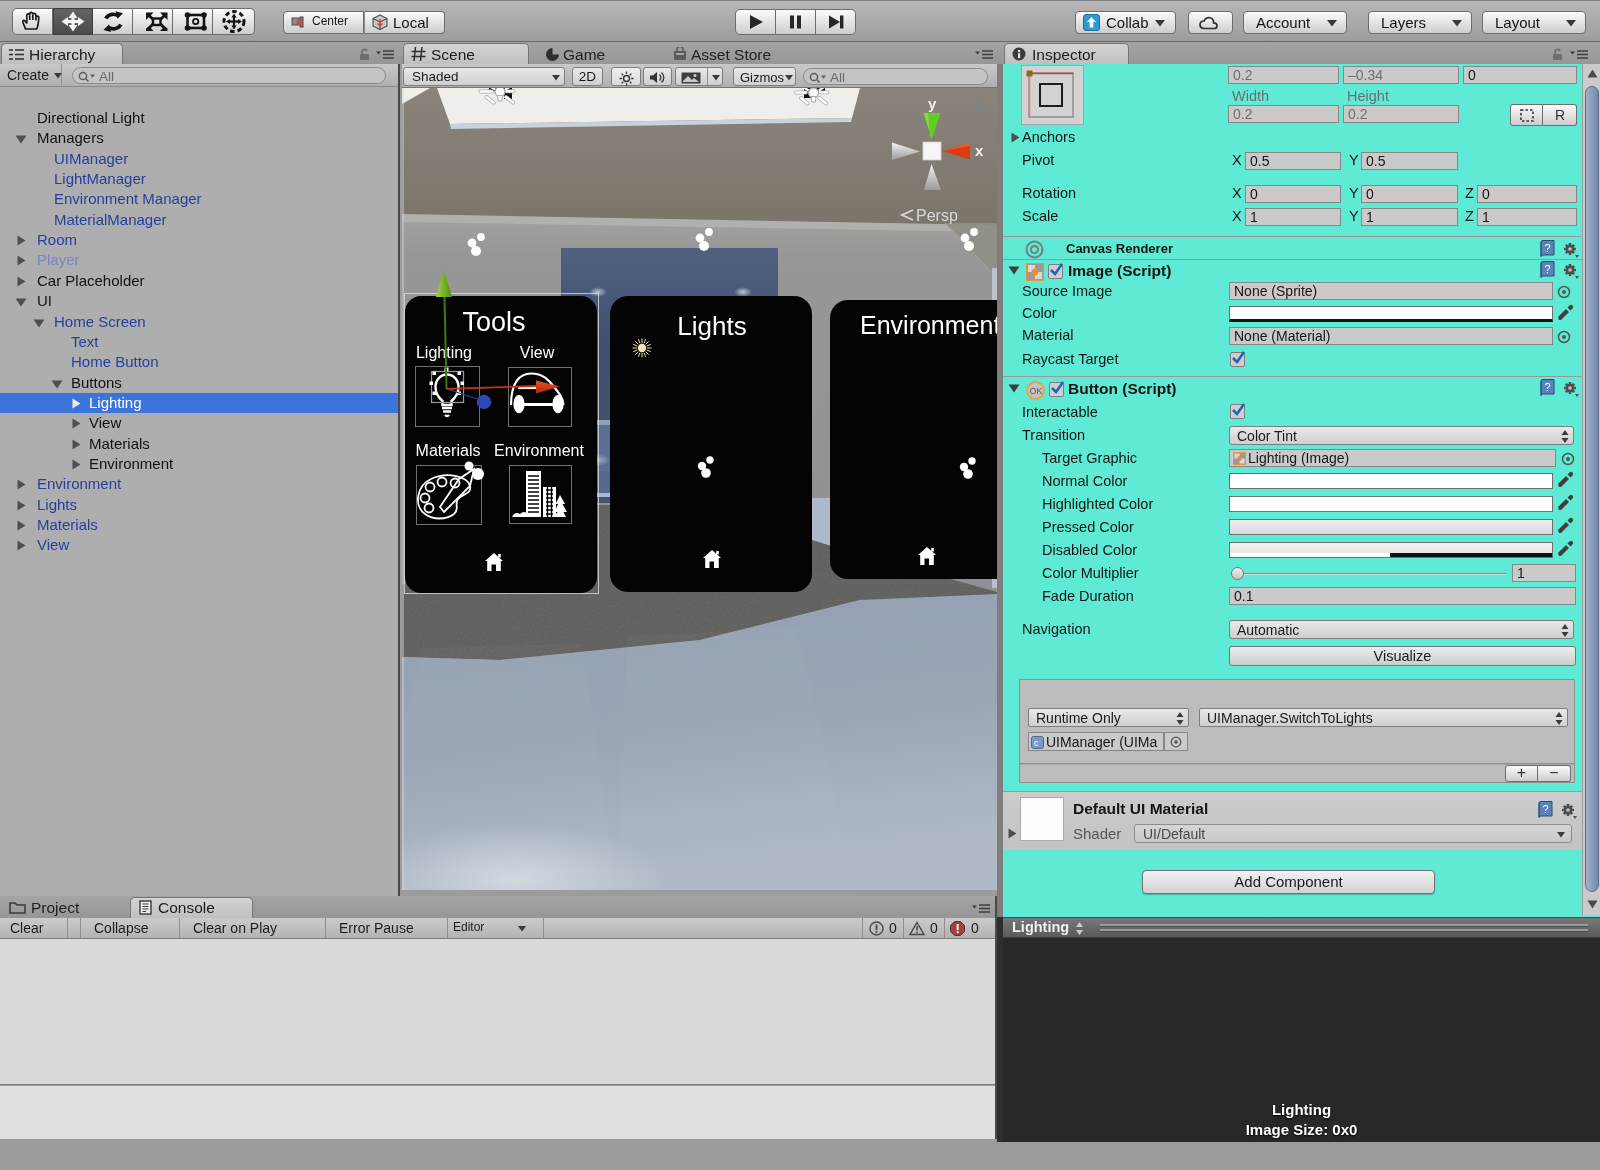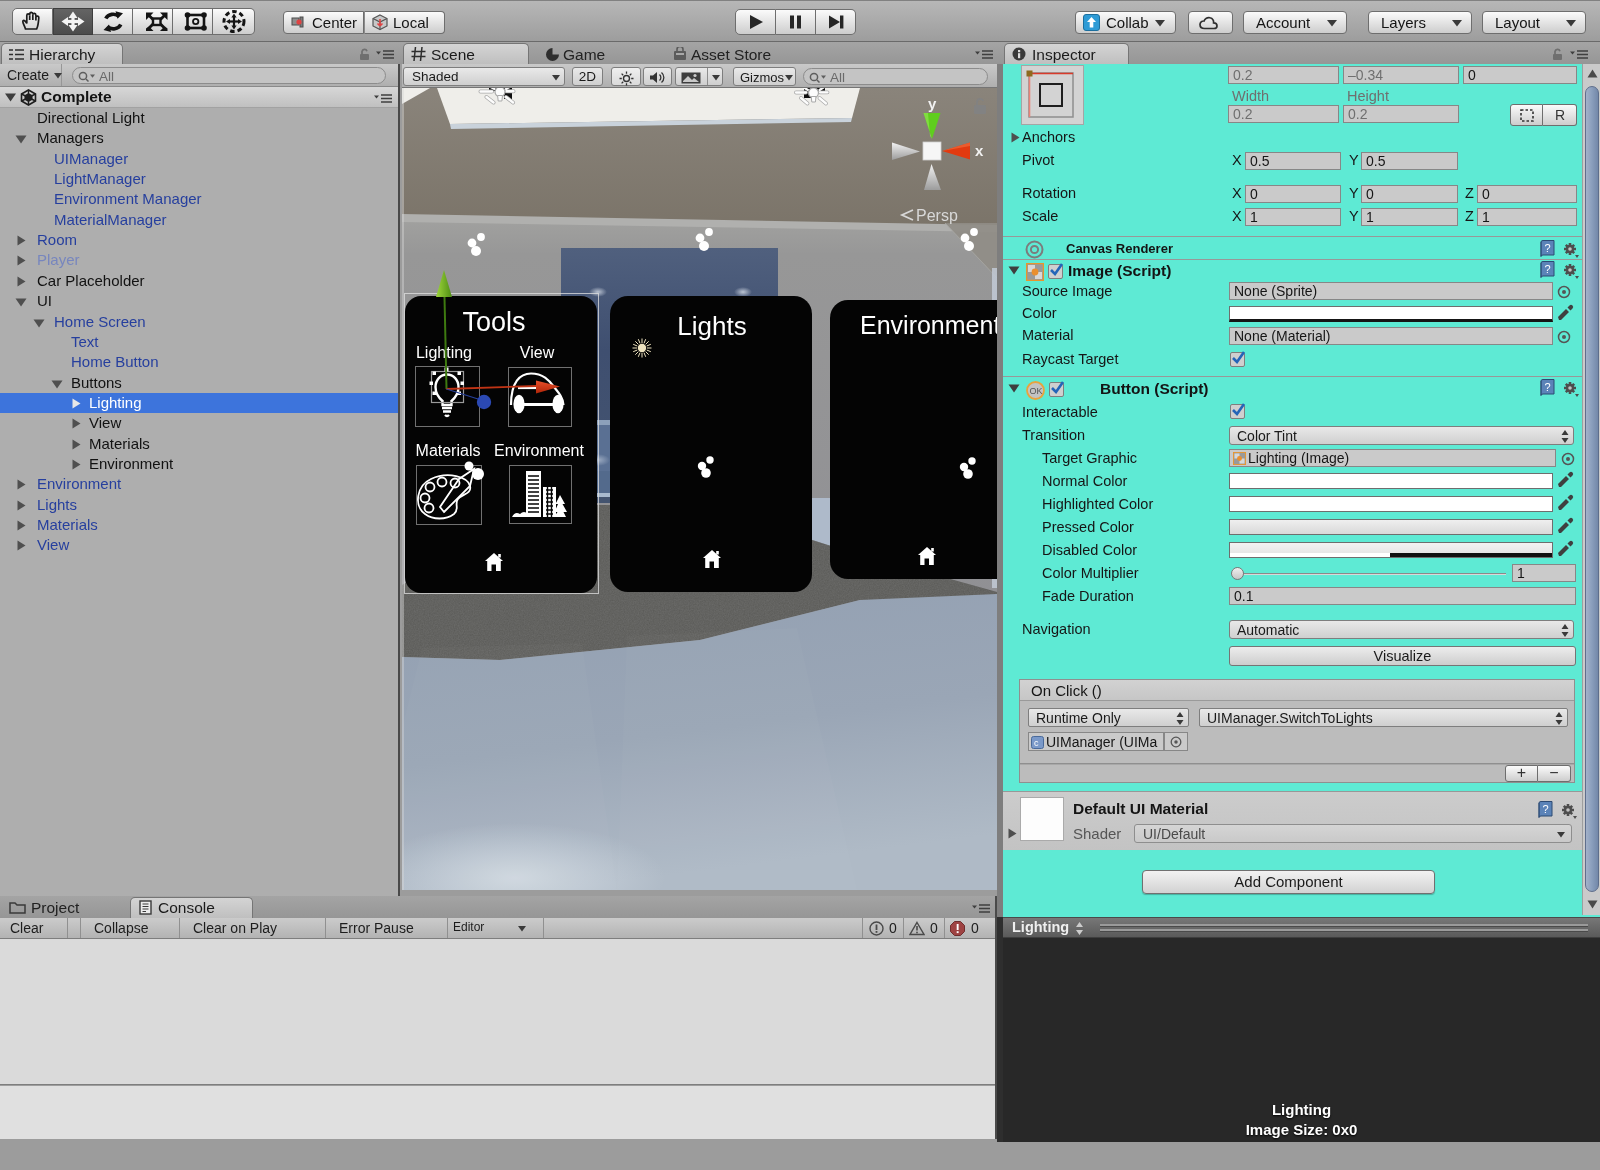--- a/index.html
+++ b/index.html
@@ -92,21 +92,21 @@
     </div>
 
     <div class="abs" style="left:283px;top:10px;width:162px;height:23px;">
       <div class="abs btnface" style="left:0;top:0;width:81px;height:23px;border-radius:4px 0 0 4px;"></div>
       <div class="abs btnface" style="left:81px;top:0;width:81px;height:23px;border-left:1px solid #8B8B8B;border-radius:0 4px 4px 0;"></div>
       <svg class="abs" style="left:8px;top:4px;" width="18" height="15" viewBox="0 0 18 15">
         <rect x="1" y="3" width="7" height="7" fill="#8E8E8E" stroke="#4C4C4C"></rect>
         <rect x="9" y="2" width="3" height="10" fill="#7B7B7B" stroke="#4C4C4C"></rect>
         <circle cx="8" cy="7" r="2.6" fill="#E04343"></circle>
       </svg>
-      <div class="abs" style="left:29px;top:3px;font-size:15px;color:#151515;">Center</div>
+      <div class="abs" style="left:29px;top:3px;font-size:12px;color:#151515;">Center</div>
       <svg class="abs" style="left:88px;top:3px;" width="18" height="17" viewBox="0 0 18 17">
         <g fill="none" stroke="#555" stroke-width="1.2">
           <path d="M9 1 L16 4.5 L16 12 L9 15.5 L2 12 L2 4.5 Z" fill="#C7C7C7"></path>
           <path d="M2 4.5 L9 8 L16 4.5 M9 8 L9 15.5"></path>
         </g>
         <path d="M9 5 L9 12 M9 12 L6.5 9.5 M9 12 L11.5 9.5" stroke="#E04343" stroke-width="1.6" fill="none"></path>
       </svg>
       <div class="abs" style="left:110px;top:3px;font-size:15px;color:#151515;">Local</div>
     </div>
 
@@ -229,37 +229,20 @@
       <div class="abs" style="left:72px;top:3px;width:314px;height:17px;background:#C4C4C4;border:1px solid #8C8C8C;border-radius:9px;">
         <svg class="abs" style="left:5px;top:2.5px;" width="18" height="11" viewBox="0 0 18 11">
           <circle cx="5" cy="5" r="3.6" fill="none" stroke="#5E5E5E" stroke-width="1.5"></circle>
           <path d="M8 8 L10.5 10.5" stroke="#5E5E5E" stroke-width="1.5"></path>
           <path d="M12 3.5 L17 3.5 L14.5 6.8 Z" fill="#5E5E5E"></path>
         </svg>
         <div class="abs" style="left:26px;top:0.5px;font-size:13.5px;color:#6A6A6A;">All</div>
       </div>
     </div>
 
-    <div class="abs" style="left:0;top:23px;width:398px;height:21px;background:linear-gradient(#D7D7D7,#C0C0C0);border-bottom:1px solid #A2A2A2;">
-      <svg class="abs" style="left:5px;top:6px;" width="11" height="9" viewBox="0 0 11 9">
-          <path d="M0 0.5 L11 0.5 L5.5 8.5 Z" fill="#3E3E3E"></path>
-        </svg>
-      <svg class="abs" style="left:20px;top:2px;" width="17" height="17" viewBox="0 0 17 17">
-        <path d="M8.5 1 L15.5 5 L15.5 12 L8.5 16 L1.5 12 L1.5 5 Z" fill="none" stroke="#1E1E1E" stroke-width="1.6"></path>
-        <path d="M8.5 1 L8.5 16 M1.5 5 L15.5 12 M15.5 5 L1.5 12" stroke="#1E1E1E" stroke-width="1.4"></path>
-        <path d="M8.5 4 L12.5 6.2 L12.5 10.8 L8.5 13 L4.5 10.8 L4.5 6.2 Z" fill="#1E1E1E"></path>
-      </svg>
-      <div class="abs" style="left:41px;top:1px;font-size:15.5px;font-weight:bold;color:#141414;">Complete</div>
-      <svg class="abs" style="left:374px;top:7px;" width="18" height="10" viewBox="0 0 18 10">
-        <path d="M0 1.5 L5 1.5 L2.5 4.5 Z" fill="#3F3F3F"></path>
-        <g stroke="#3F3F3F" stroke-width="1.6">
-            <path d="M7 1 L18 1 M7 4.5 L18 4.5 M7 8 L18 8"></path>
-          </g>
-      </svg>
-    </div>
 
     <div class="abs" id="tree" style="left:0;top:44px;width:398px;height:788px;">
       <div class="abs" style="left:37px;top:1px;font-size:15px;color:#121212;">Directional Light</div>
       <svg class="abs" style="left:15px;top:27px;" width="12" height="9" viewBox="0 0 12 9">
           <path d="M0.5 0.5 L11.5 0.5 L6 8.5 Z" fill="#4F4F4F"></path>
         </svg>
       <div class="abs" style="left:37px;top:21px;font-size:15px;color:#121212;">Managers</div>
       <div class="abs" style="left:54px;top:42px;font-size:15px;color:#263F9E;">UIManager</div>
       <div class="abs" style="left:54px;top:62px;font-size:15px;color:#263F9E;">LightManager</div>
       <div class="abs" style="left:54px;top:82px;font-size:15px;color:#263F9E;">Environment Manager</div>
@@ -844,21 +827,21 @@
       </svg>
     <svg class="abs" style="left:23px;top:317px;" width="19" height="19" viewBox="0 0 19 19">
       <circle cx="9.5" cy="9.5" r="8.5" fill="#C3C3C3" stroke="#E8A33D" stroke-width="1.8"></circle>
       <text x="3.6" y="13" font-size="9" fill="#555" font-family="Liberation Sans">OK</text>
     </svg>
     <div class="abs" style="left:46px;top:318px;width:15px;height:15px;background:#CFCFCF;border:1px solid #7E7E7E;border-radius:2px;">
       <svg style="margin:-3px 0 0 0px;" width="17" height="16" viewBox="0 0 17 16">
           <path d="M2 8 L6 12 L13 2" fill="none" stroke="#2465B8" stroke-width="2.6"></path>
         </svg>
     </div>
-    <div class="abs" style="left:65px;top:316px;font-size:15.5px;font-weight:bold;color:#141414;margin-left:32px;">Button (Script)</div>
+    <div class="abs" style="left:65px;top:316px;font-size:15.5px;font-weight:bold;color:#141414;">Button (Script)</div>
     <svg class="abs" style="left:536px;top:315px;" width="17" height="18" viewBox="0 0 17 18">
       <path d="M2 2 Q2 0.5 4 0.5 L15 0.5 L15 15 L4 15 Q2 15 2 16.5" fill="#5B83B8" stroke="#2C4A73" stroke-width="1"></path>
       <line x1="2" y1="2" x2="2" y2="16.5" stroke="#2C4A73" stroke-width="1.4"></line>
       <text x="5.5" y="12" font-size="11" fill="#FFF" font-family="Liberation Sans">?</text>
     </svg>
     <svg class="abs" style="left:559px;top:316px;" width="18" height="17" viewBox="0 0 18 17">
       <g fill="#4D4D4D">
           <circle cx="8" cy="8" r="4.2"></circle>
         <g stroke="#4D4D4D" stroke-width="2.6">
             <path d="M8 2 L8 14 M2 8 L14 8 M3.8 3.8 L12.2 12.2 M12.2 3.8 L3.8 12.2"></path>
@@ -928,23 +911,20 @@
       <div class="abs" style="left:7px;top:1px;font-size:14px;">Automatic</div>
       <svg class="abs" style="left:331px;top:3px;" width="8" height="13" viewBox="0 0 8 13">
           <path d="M4 0 L7.5 5 L0.5 5 Z M4 13 L7.5 8 L0.5 8 Z" fill="#3A3A3A"></path>
         </svg>
     </div>
     <div class="abs" style="left:226px;top:582px;width:347px;height:20px;background:linear-gradient(#EDEDED,#CDCDCD);border:1px solid #757575;border-radius:3px;text-align:center;">
       <div style="margin-top:1px;font-size:14.5px;color:#1a1a1a;">Visualize</div>
     </div>
 
     <div class="abs" style="left:16px;top:615px;width:556px;height:104px;background:#BCBCBC;border:1px solid #8F8F8F;">
-      <div class="abs" style="left:0;top:0;width:554px;height:21px;background:linear-gradient(#D2D2D2,#C6C6C6);border-bottom:1px solid #9A9A9A;">
-        <div class="abs" style="left:11px;top:2px;font-size:15px;color:#141414;">On Click ()</div>
-      </div>
       <div class="abs dd" style="left:8px;top:28px;width:161px;height:19px;border-radius:2px;">
         <div class="abs" style="left:7px;top:1px;font-size:14px;">Runtime Only</div>
         <svg class="abs" style="left:147px;top:3px;" width="8" height="13" viewBox="0 0 8 13">
             <path d="M4 0 L7.5 5 L0.5 5 Z M4 13 L7.5 8 L0.5 8 Z" fill="#3A3A3A"></path>
           </svg>
       </div>
       <div class="abs dd" style="left:179px;top:28px;width:369px;height:19px;border-radius:2px;">
         <div class="abs" style="left:7px;top:1px;font-size:14px;">UIManager.SwitchToLights</div>
         <svg class="abs" style="left:355px;top:3px;" width="8" height="13" viewBox="0 0 8 13">
             <path d="M4 0 L7.5 5 L0.5 5 Z M4 13 L7.5 8 L0.5 8 Z" fill="#3A3A3A"></path>

